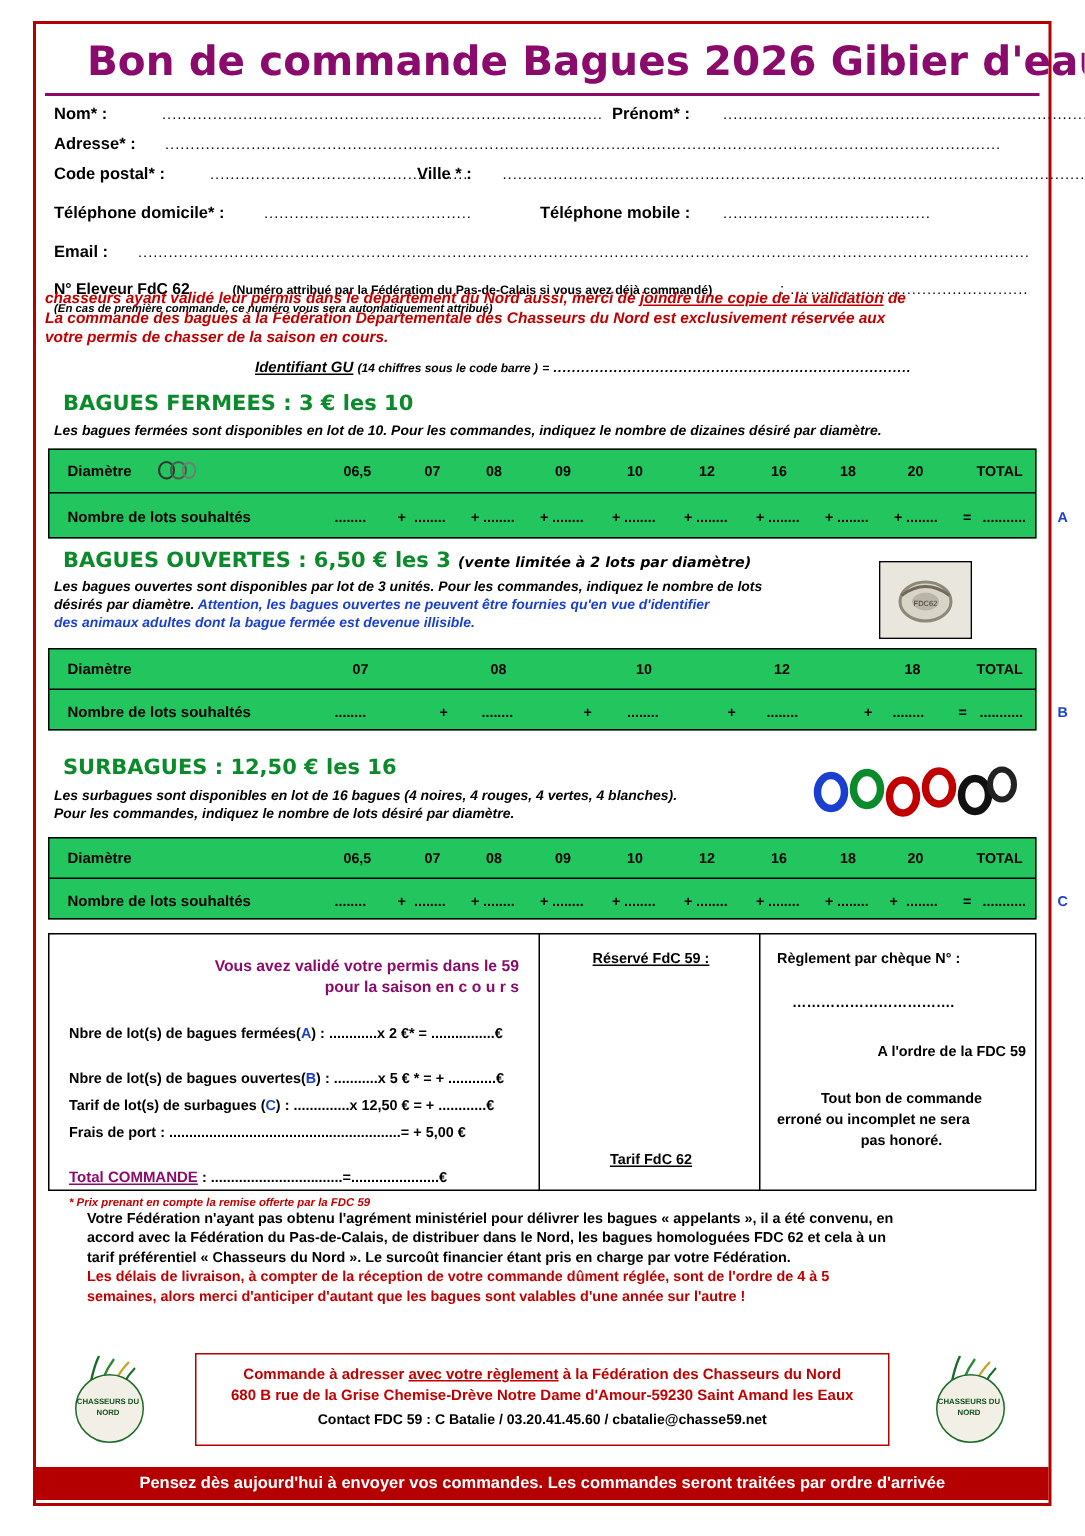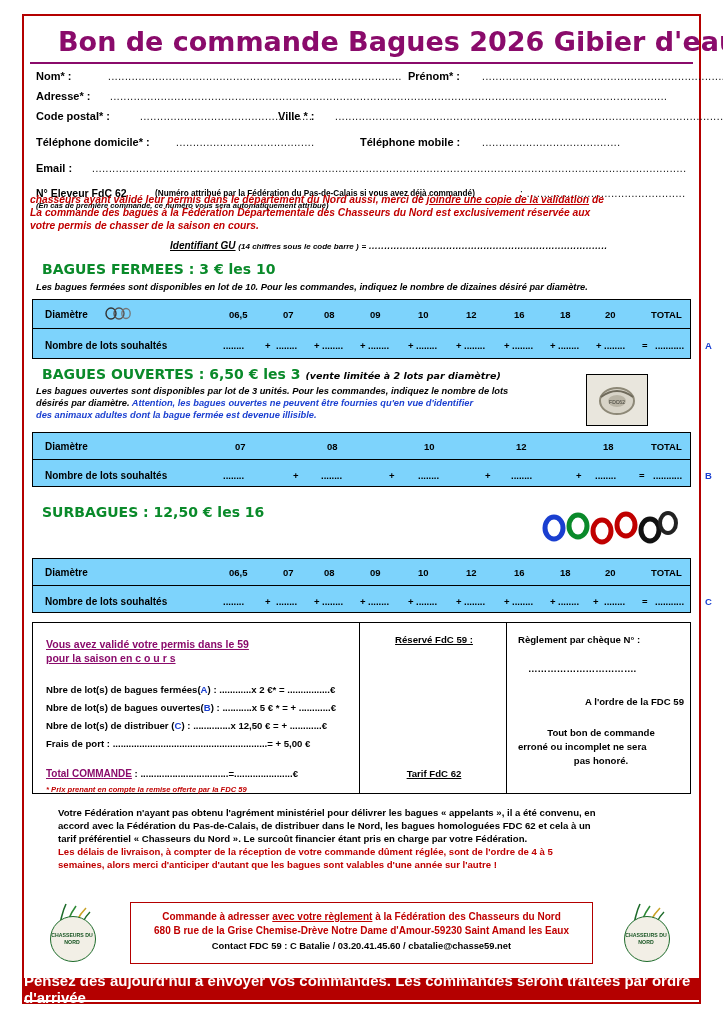--- a/index.html
+++ b/index.html
@@ -118,21 +118,21 @@
     font-weight: bold;
     line-height: 12px;
   }
   .sec-sub .blue { color: #1a3fd0; }
 
   
   .tbl {
     position: absolute;
     border: 1.2px solid #000;
     box-sizing: border-box;
-    background: #7dd3fc;
+    background: #22c55e;
   }
   .tbl .hr {
     position: absolute;
     left: 0; width: 100%;
     height: 1px;
     background: #000;
   }
   .c {
     position: absolute;
     font-size: 9.5px;
@@ -145,22 +145,21 @@
   
   .box {
     position: absolute;
     border: 1.2px solid #000;
     box-sizing: border-box;
   }
   .recap-title {
     font-size: 10.5px;
     font-weight: bold;
     color: #8a0b6b;
-    text-decoration: underline;
-    text-align: left;
+    text-align: right;
   }
   .recap-line {
     font-size: 9.6px;
     font-weight: bold;
     white-space: nowrap;
   }
   .recap-note {
     font-size: 7.6px;
     font-style: italic;
     font-weight: bold;
@@ -218,21 +217,21 @@
   }
   .addr-u { text-decoration: underline; }
 
   .footer-bar {
     position: absolute;
     left: 24px; top: 978px;
     width: 675px;
     height: 22px;
     background: #b40000;
     color: #ffffff;
-    font-size: 15px;
+    font-size: 11px;
     font-weight: bold;
     display: flex;
     align-items: center;
     justify-content: center;
   }
 
   
   .logo {
     position: absolute;
     width: 56px;
@@ -436,20 +435,24 @@
     <div class="c" style="left:452px; top:37px;">+</div>
     <div class="c" style="left:478px; top:37px;">........</div>
     <div class="c" style="left:543px; top:37px;">+</div>
     <div class="c" style="left:562px; top:37px;">........</div>
     <div class="c" style="left:606px; top:37px;">=</div>
     <div class="c" style="left:620px; top:37px;">...........</div>
     <div class="c blue-letter" style="left:672px; top:37px;">B</div>
   </div>
 
   <div class="sec-h" style="left:42px; top:504px;">SURBAGUES : 12,50 € les 16</div>
+  <div class="sec-sub" style="left:36px; top:524px; width:500px;">
+    <div>Les surbagues sont disponibles en lot de 16 bagues (4 noires, 4 rouges, 4 vertes, 4 blanches).</div>
+    <div>Pour les commandes, indiquez le nombre de lots désiré par diamètre.</div>
+  </div>
 
   <div style="position:absolute;left:540px;top:508px;width:140px;height:40px;">
     <svg width="140" height="40" viewBox="0 0 140 40">
       <ellipse cx="14" cy="20" rx="9" ry="11" fill="none" stroke="#1a3fd0" stroke-width="5"></ellipse>
       <ellipse cx="38" cy="18" rx="9" ry="11" fill="none" stroke="#0a8a2a" stroke-width="5"></ellipse>
       <ellipse cx="62" cy="23" rx="9" ry="11" fill="none" stroke="#c00000" stroke-width="5"></ellipse>
       <ellipse cx="86" cy="17" rx="9" ry="11" fill="none" stroke="#c00000" stroke-width="5"></ellipse>
       <ellipse cx="110" cy="22" rx="9" ry="11" fill="none" stroke="#111111" stroke-width="5"></ellipse>
       <ellipse cx="128" cy="15" rx="8" ry="10" fill="none" stroke="#222222" stroke-width="4"></ellipse>
     </svg>
@@ -499,25 +502,25 @@
   <div style="position:absolute;left:359px;top:622px;width:1.2px;height:172px;background:#000;"></div>
   <div style="position:absolute;left:506px;top:622px;width:1.2px;height:172px;background:#000;"></div>
 
   <div style="position:absolute;left:46px;top:638px;width:300px;">
     <div class="recap-title">Vous avez validé votre permis dans le 59</div>
     <div class="recap-title" style="margin-top:2px;">pour la saison en  c o u r s</div>
 
     <div class="recap-line" style="margin-top:20px;">
       <span>Nbre de lot(s) de bagues fermées(</span><span class="blue-letter">A</span><span>) : ............x 2 €* = ................€</span>
     </div>
+    <div class="recap-line" style="margin-top:19px;">
+      <span>Nbre de lot(s) de bagues ouvertes(</span><span class="blue-letter">B</span><span>) : ...........x 5 € * = + ............€</span>
+    </div>
     <div class="recap-line" style="margin-top:7px;">
-      <span>Nbre de lot(s) de bagues ouvertes(</span><span class="blue-letter">B</span><span>) : ...........x 5 € * = + ............€</span>
-    </div>
-    <div class="recap-line" style="margin-top:7px;">
-      <span>Nbre de lot(s) de distribuer (</span><span class="blue-letter">C</span><span>) : ..............x 12,50 € = + ............€</span>
+      <span>Tarif de lot(s) de surbagues (</span><span class="blue-letter">C</span><span>) : ..............x 12,50 € = + ............€</span>
     </div>
     <div class="recap-line" style="margin-top:7px;">Frais de port : ..........................................................= +   5,00 €</div>
 
     <div style="margin-top:14px;">
       <span class="tot-lbl">Total COMMANDE</span><span class="recap-line"> : .................................=......................€</span>
     </div>
     <div class="recap-note" style="margin-top:4px;">* Prix prenant en compte la remise offerte par la FDC 59</div>
   </div>
 
   <div style="position:absolute;left:370px;top:634px;width:128px;">

